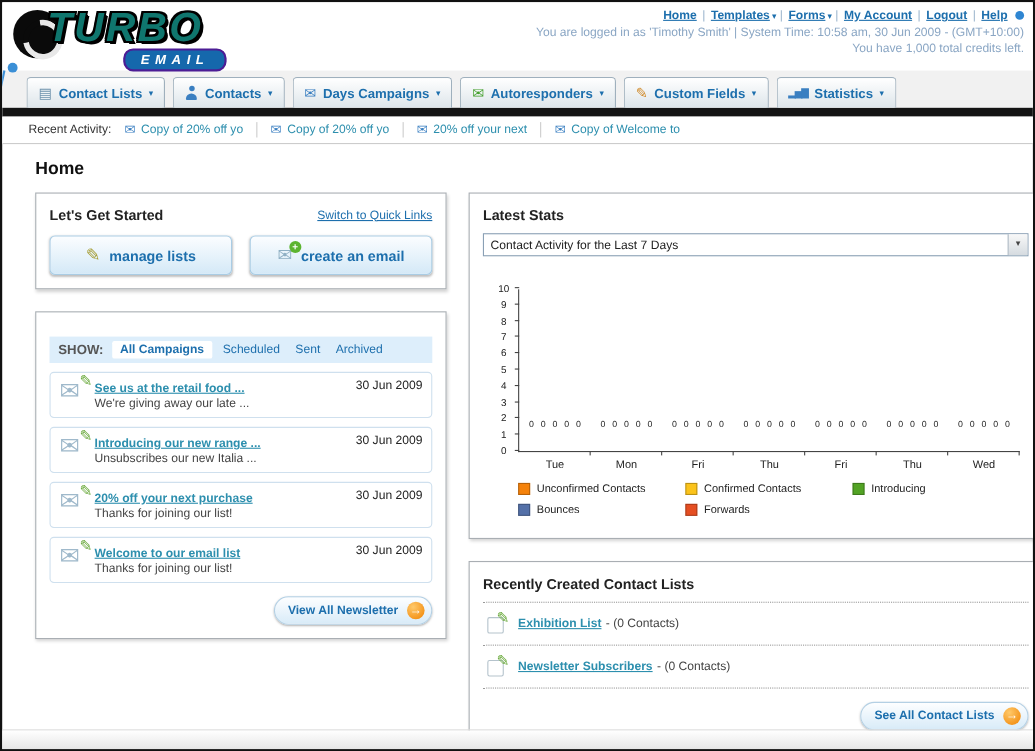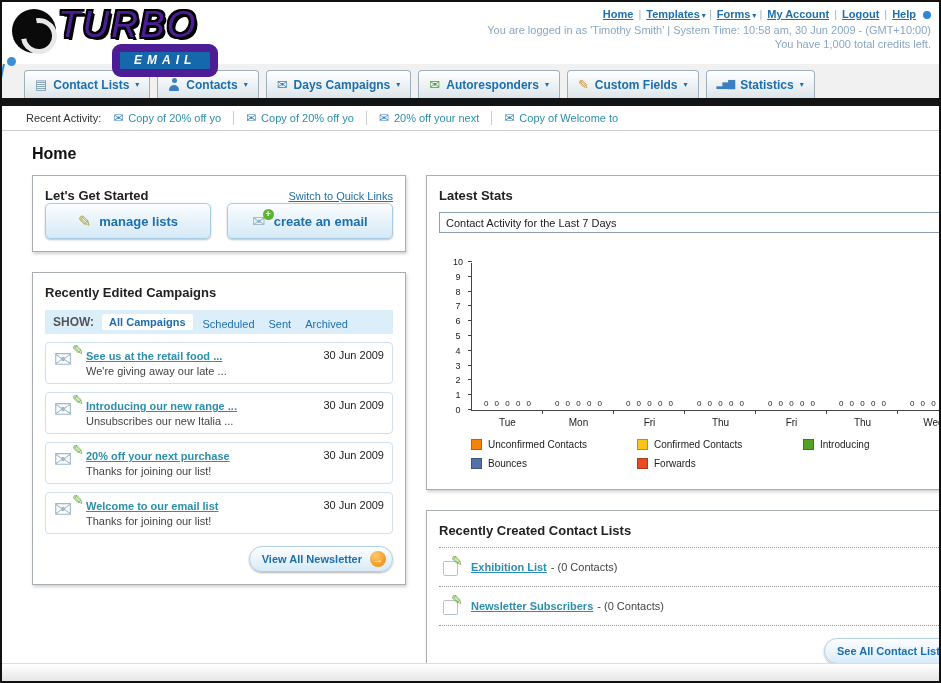--- a/index.html
+++ b/index.html
@@ -4,23 +4,23 @@
 <style>
 *{margin:0;padding:0;box-sizing:border-box}
 body{width:941px;height:683px;font-family:"Liberation Sans","DejaVu Sans",sans-serif;background:#fff;border:2px solid #111;position:relative;overflow:hidden;font-size:12px;color:#222}
 a{cursor:pointer}
 
 
 .topbar{position:relative;height:62px;background:#fff}
 .logo{position:absolute;left:10px;top:2px;width:270px;height:58px}
 .logo-swirl{position:absolute;left:0;top:5px;width:44px;height:44px;border-radius:50%;background:#0a0a0a}
 .logo-swirl::after{content:"";position:absolute;left:9px;top:9px;width:26px;height:26px;border-radius:50%;border:5px solid #e8e8e8;border-left-color:#0a0a0a;transform:rotate(35deg)}
-.logo-turbo{position:absolute;left:46px;top:0;font-size:37px;font-weight:normal;font-style:italic;letter-spacing:2px;color:#4c1d95;
+.logo-turbo{position:absolute;left:31px;top:0;font-size:37px;font-weight:bold;font-style:italic;letter-spacing:2px;color:#0f766e;
  text-shadow:-2px -2px 0 #000,2px -2px 0 #000,-2px 2px 0 #000,2px 2px 0 #000,0 -2px 0 #000,0 2px 0 #000,-2px 0 0 #000,3px 3px 0 #000}
-.logo-email{position:absolute;left:100px;top:40px;background:#1568ac;color:#fff;font-weight:bold;font-style:italic;font-size:12px;letter-spacing:5px;border:8px solid #4c1d95;border-radius:9px;padding:1px 14px 2px}
+.logo-email{position:absolute;left:100px;top:40px;background:#1568ac;color:#fff;font-weight:bold;font-style:italic;font-size:12px;letter-spacing:5px;border:2px solid #4c1d95;border-radius:9px;padding:1px 14px 2px}
 .corner-dot{position:absolute;left:5px;top:55px;width:9px;height:9px;border-radius:50%;background:#3b8fd6;z-index:5}
 .corner-line{position:absolute;left:1px;top:62px;width:2px;height:44px;background:#3b8fd6;transform:rotate(12deg);transform-origin:top;z-index:5}
 .top-right{position:absolute;right:8px;top:6px;text-align:right;font-size:11px}
 #top-links{color:#1d6fad;font-weight:bold}
 #top-links a{color:#1d6fad;text-decoration:underline;margin:0 2px}
 #top-links .sep{color:#9ab4cc;font-weight:normal;margin:0 3px}
 #top-links .caret{font-size:8px;color:#1d6fad}
 .help-dot{display:inline-block;width:8px;height:8px;border-radius:50%;background:#2f86d2;margin-left:5px;vertical-align:middle}
 .login-line{color:#8aa6c4;margin-top:4px}
 .credits-line{color:#8aa6c4;margin-top:2px}
@@ -50,21 +50,21 @@
 
 .content{padding:12px 30px 0}
 h1.page-title{font-size:16px;color:#101010;margin:2px 0 12px}
 .cols{display:flex;gap:20px;align-items:flex-start}
 .col-left{width:374px;flex:none}
 .col-right{flex:1}
 .panel{background:#fff;border:1px solid #a9aeb3;box-shadow:1px 2px 3px rgba(0,0,0,.18);padding:12px;margin-bottom:20px}
 .panel-title{font-size:13px;font-weight:bold;color:#222}
 
 
-.gs-head{display:flex;justify-content:space-between;align-items:center;}
+.gs-head{display:flex;justify-content:space-between;align-items:center;margin-bottom:11px}
 .gs-link{font-size:11px;color:#1d6fad;text-decoration:underline;font-weight:normal}
 .gs-buttons{display:flex;gap:16px}
 .gs-btn{flex:1;display:flex;align-items:center;justify-content:center;gap:8px;height:36px;border:1px solid #a9cce4;border-radius:5px;background:linear-gradient(#fbfdff,#d4e9f7);box-shadow:0 1px 2px rgba(0,0,0,.25);font-size:13px;font-weight:bold;color:#1d6fad;cursor:pointer}
 .pencil-ic{color:#a8a03c;font-size:16px}
 .envplus{position:relative;font-size:16px;color:#8fb0c4}
 .envplus .plus{position:absolute;right:-8px;top:-3px;width:11px;height:11px;border-radius:50%;background:#5cb430;color:#fff;font-size:9px;line-height:11px;text-align:center;font-weight:bold}
 
 
 .filters{display:flex;align-items:center;background:#ddeefb;margin-top:10px;padding:4px 8px;font-size:11px}
 .show-label{color:#555;font-weight:bold;font-size:12px;margin-right:8px}
@@ -82,27 +82,27 @@
 .pill-btn{display:flex;align-items:center;gap:8px;border:1px solid #b4d0e4;border-radius:14px;background:linear-gradient(#fdfeff,#d8ebf8);box-shadow:0 1px 2px rgba(0,0,0,.3);padding:4px 6px 4px 12px;font-size:11px;font-weight:bold;color:#1d6fad;cursor:pointer}
 .orange-arrow{display:inline-flex;align-items:center;justify-content:center;width:16px;height:16px;border-radius:50%;background:radial-gradient(circle at 35% 30%,#ffc96a,#f08200);color:#fff;font-size:11px;font-weight:bold}
 
 
 .select{display:flex;align-items:center;justify-content:space-between;border:1px solid #8aa0b5;height:21px;margin-top:9px;font-size:11px;color:#222;padding-left:6px;cursor:pointer;background:#fff}
 .select .arrowbox{width:18px;height:19px;border-left:1px solid #aab6c0;background:linear-gradient(#f8f8f8,#d5dbe0);display:flex;align-items:center;justify-content:center;font-size:7px;color:#444}
 .chart-wrap{margin:30px 8px 0 8px}
 .plot{position:relative;height:148px;margin-left:24px;border-left:1px solid #444;border-bottom:1px solid #444;display:flex}
 .chart-group{position:relative;flex:1;display:flex;align-items:flex-end;justify-content:center}
 .chart-group::after{content:"";position:absolute;right:0;bottom:-4px;width:1px;height:4px;background:#444}
-.zeros{font-size:8px;color:#222;word-spacing:4px;margin-bottom:2px;white-space:nowrap}
+.zeros{font-size:8px;color:#222;word-spacing:4px;margin-bottom:20px;white-space:nowrap}
 .xlabel{position:absolute;left:0;right:0;bottom:-18px;text-align:center;font-size:10px;color:#222}
 .ytick-label{position:absolute;width:16px;text-align:center;font-size:9px;color:#222;left:-22px}
 .ytick-mark{position:absolute;left:-4px;width:4px;height:1px;background:#444}
 .legend{margin:28px 0 4px 24px}
 .legend-row{display:flex;margin-bottom:8px}
-.legend-item{display:flex;align-items:flex-start;width:166px;font-size:10px;color:#222}
+.legend-item{display:flex;align-items:flex-start;width:152px;font-size:10px;color:#222}
 .legend-swatch{width:11px;height:11px;margin-right:6px;border:1px solid rgba(0,0,0,.25);flex:none}
 
 
 .cl-title{border-bottom:1px dotted #999;padding-bottom:9px}
 .cl-item{display:flex;align-items:center;padding:10px 2px;border-bottom:1px dotted #999;font-size:11px}
 .notepen{position:relative;width:24px;height:18px;flex:none;margin-right:6px}
 .notepen::before{content:"";position:absolute;left:2px;top:3px;width:13px;height:13px;background:#fff;border:1px solid #b5c3cc;border-radius:2px}
 .notepen .pen{position:absolute;right:2px;top:-5px;font-size:14px;color:#6aaa3c}
 .cl-name{color:#2d8fae;font-weight:bold;text-decoration:underline}
 .cl-count{color:#444;margin-left:4px}
@@ -199,24 +199,23 @@
             <span>manage lists</span>
           </div>
           <div class="gs-btn">
             <span class="envplus">✉<span class="plus">+</span></span>
             <span>create an email</span>
           </div>
         </div>
       </div>
 
       <div class="panel">
-        <div class="panel-title">Recently Edited Campaigns</div>
         <div class="filters">
           <span class="show-label">SHOW:</span>
-          <span id="filters" style="display:flex;align-items:flex-end">
+          <span id="filters" style="display:flex;align-items:center">
               <a class="filter active">All Campaigns</a>
               <a class="filter">Scheduled</a>
               <a class="filter">Sent</a>
               <a class="filter">Archived</a>
             </span>
         </div>
         <div id="campaign-items">
             <div class="camp-item">
               <span class="mailpen"><span class="env">✉</span><span class="pen">✎</span></span>
               <div class="camp-body"><a class="camp-title">See us at the retail food ...</a><div class="camp-sub">We're giving away our late ...</div></div>

